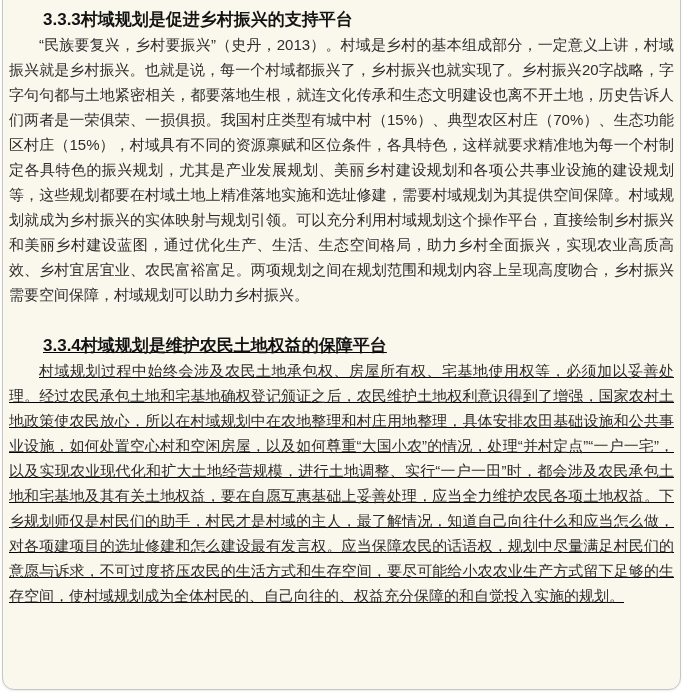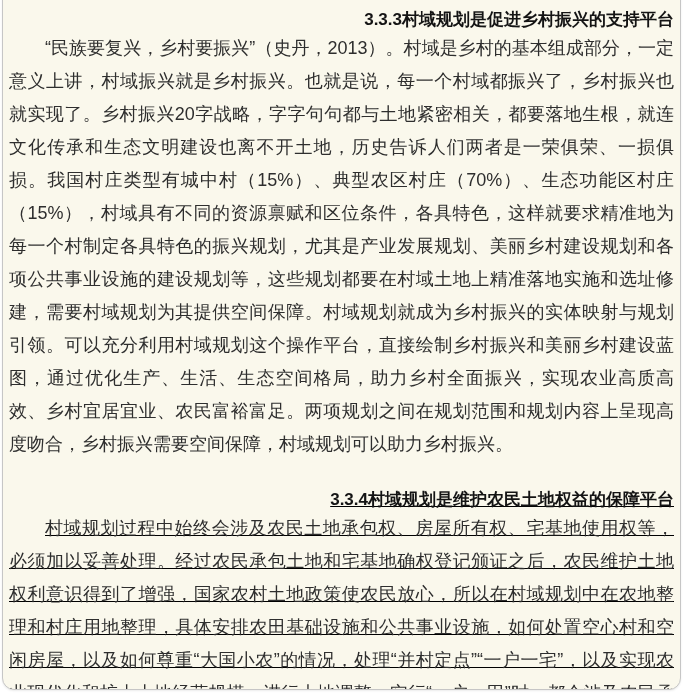--- a/index.html
+++ b/index.html
@@ -31,25 +31,24 @@
     box-sizing: border-box;
     overflow: hidden;
   }
   .section-heading {
     font-size: 17px;
     line-height: 25px;
     font-weight: bold;
     color: #141414;
     text-indent: 2em;
     margin: 0;
-    text-align: right;
   }
   .section-paragraph {
-    font-size: 18px;
-    line-height: 33px;
+    font-size: 15px;
+    line-height: 25px;
     color: #2e2e2e;
     text-indent: 2em;
     text-align: justify;
     margin: 0;
   }
   .section + .section {
     margin-top: 26px;
     text-decoration: underline;
   }
 </style>

